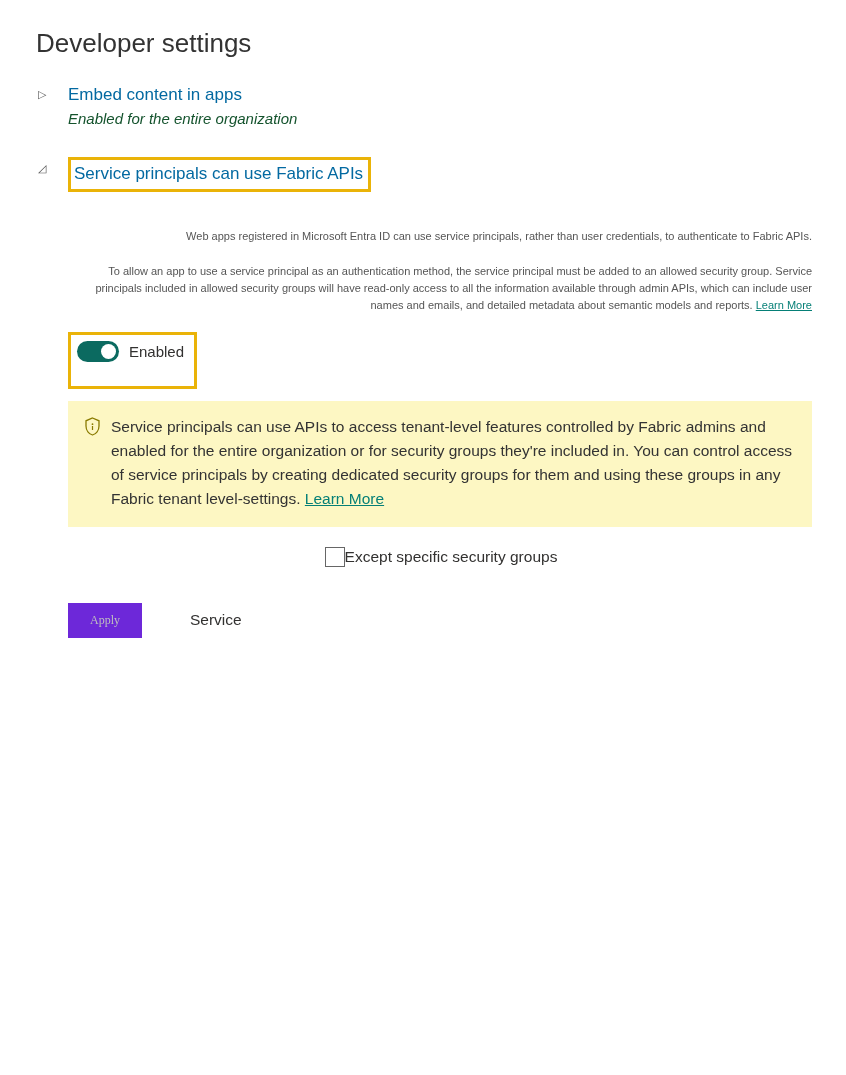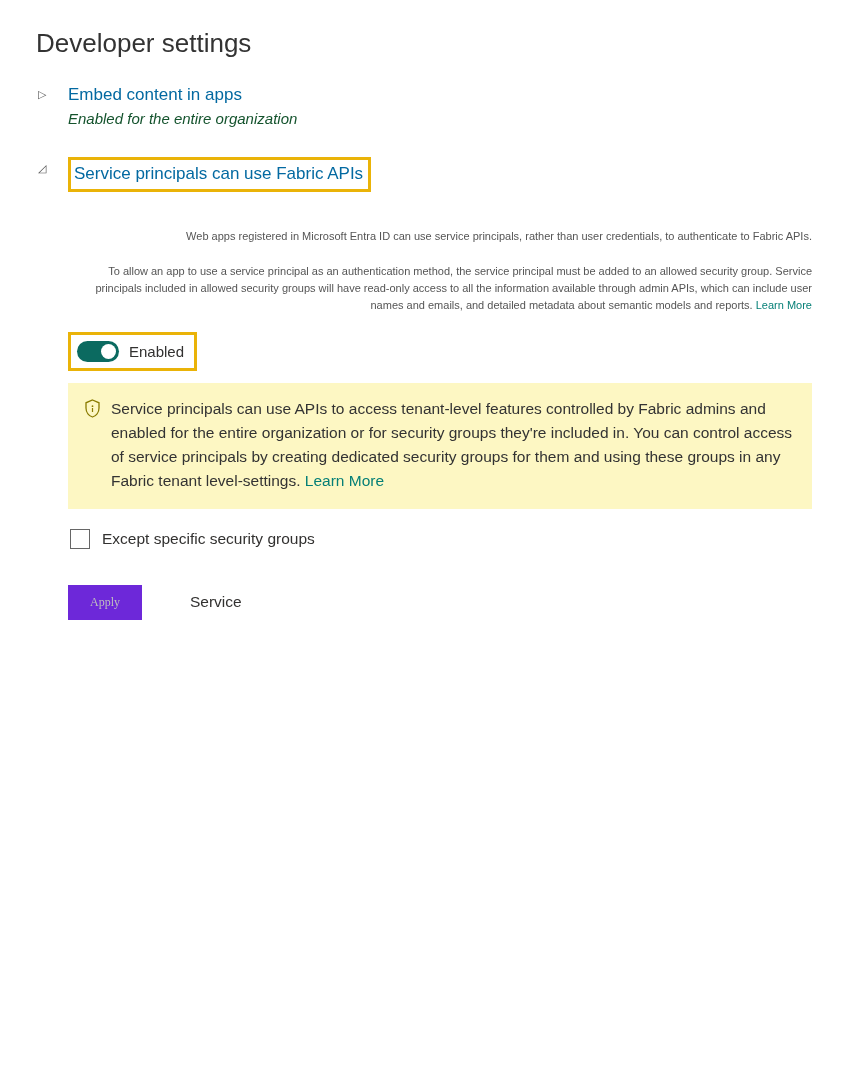--- a/index.html
+++ b/index.html
@@ -60,26 +60,27 @@
     }
     .desc {
       font-size: 11px;
       color: #555;
       line-height: 1.55;
       margin: 0 0 18px 0;
       text-align: right;
     }
     .learn-link {
       color: #057f76;
+      text-decoration: underline;
       cursor: pointer;
     }
     .toggle-wrap {
       display: inline-flex;
       align-items: center;
-      padding: 6px 10px 6px 6px;
+      padding: 6px 10px 24px 6px;
       gap: 10px;
     }
     .toggle {
       width: 42px;
       height: 21px;
       background: #0b6a60;
       border-radius: 11px;
       position: relative;
       cursor: pointer;
     }
@@ -158,23 +159,23 @@
       padding: 12px 12px;
       font-size: 15px;
       color: #323130;
       font-family: inherit;
       outline: none;
       margin-top: 12px;
     }
     .checkbox-row {
       display: flex;
       align-items: center;
-      gap: 12px;
       margin: 20px 0 0 2px;
       cursor: pointer;
+      justify-content: center;
     }
     .checkbox {
       width: 20px;
       height: 20px;
       border: 1px solid #666;
       flex-shrink: 0;
     }
     .button-row {
       display: flex;
       gap: 42px;

